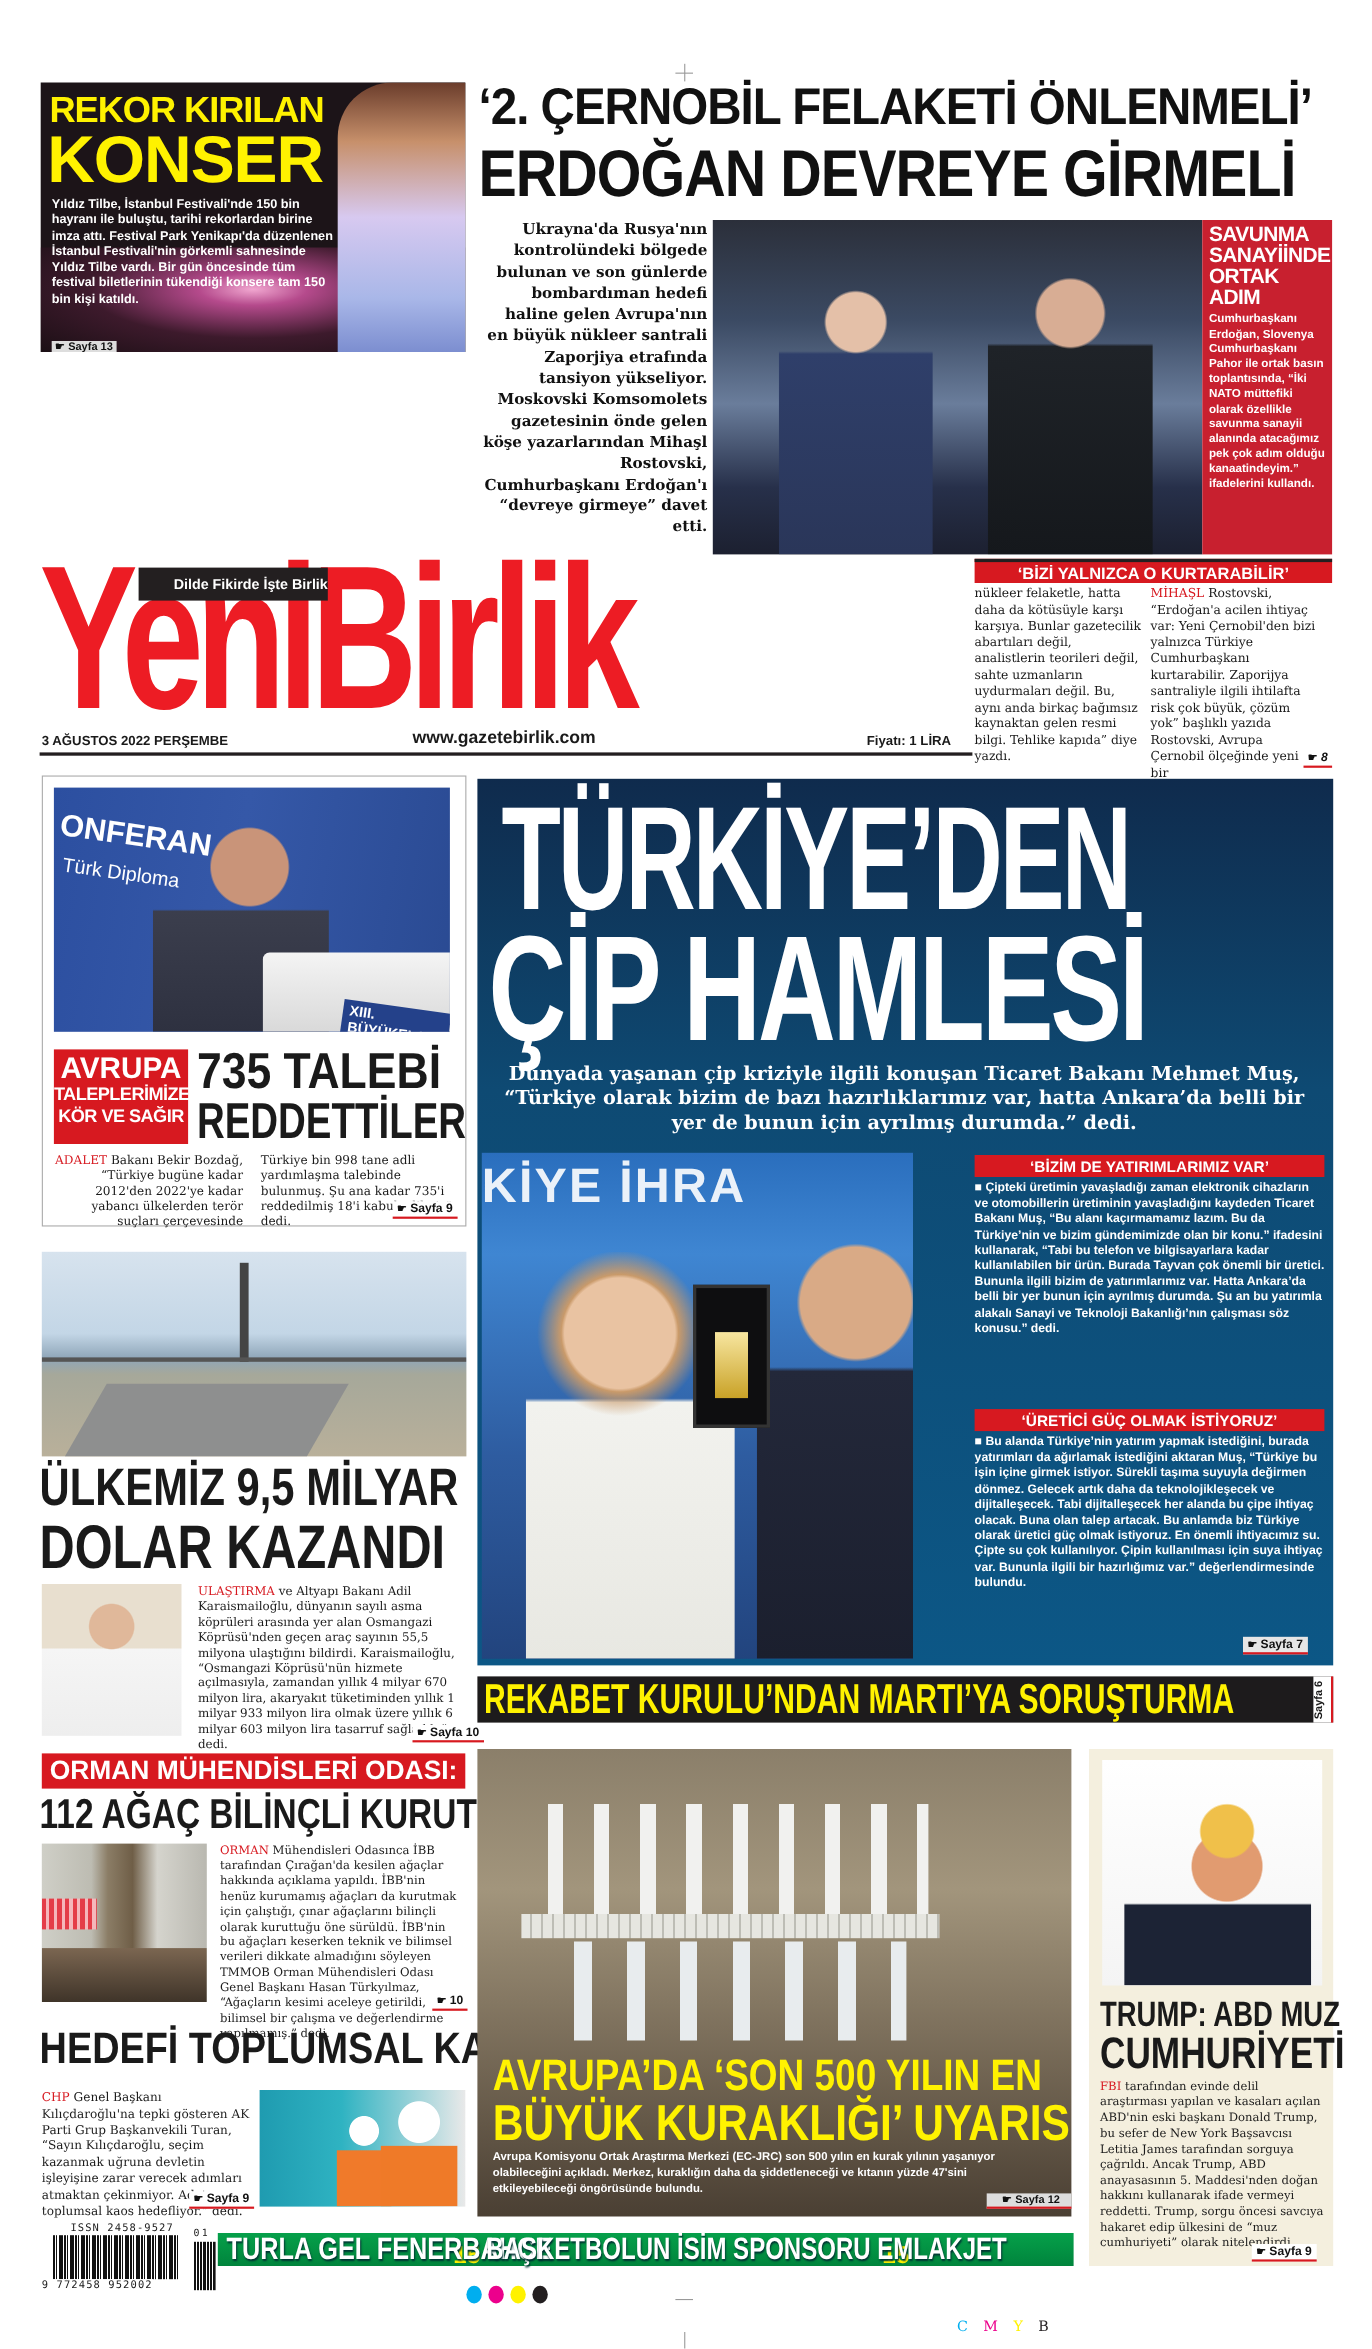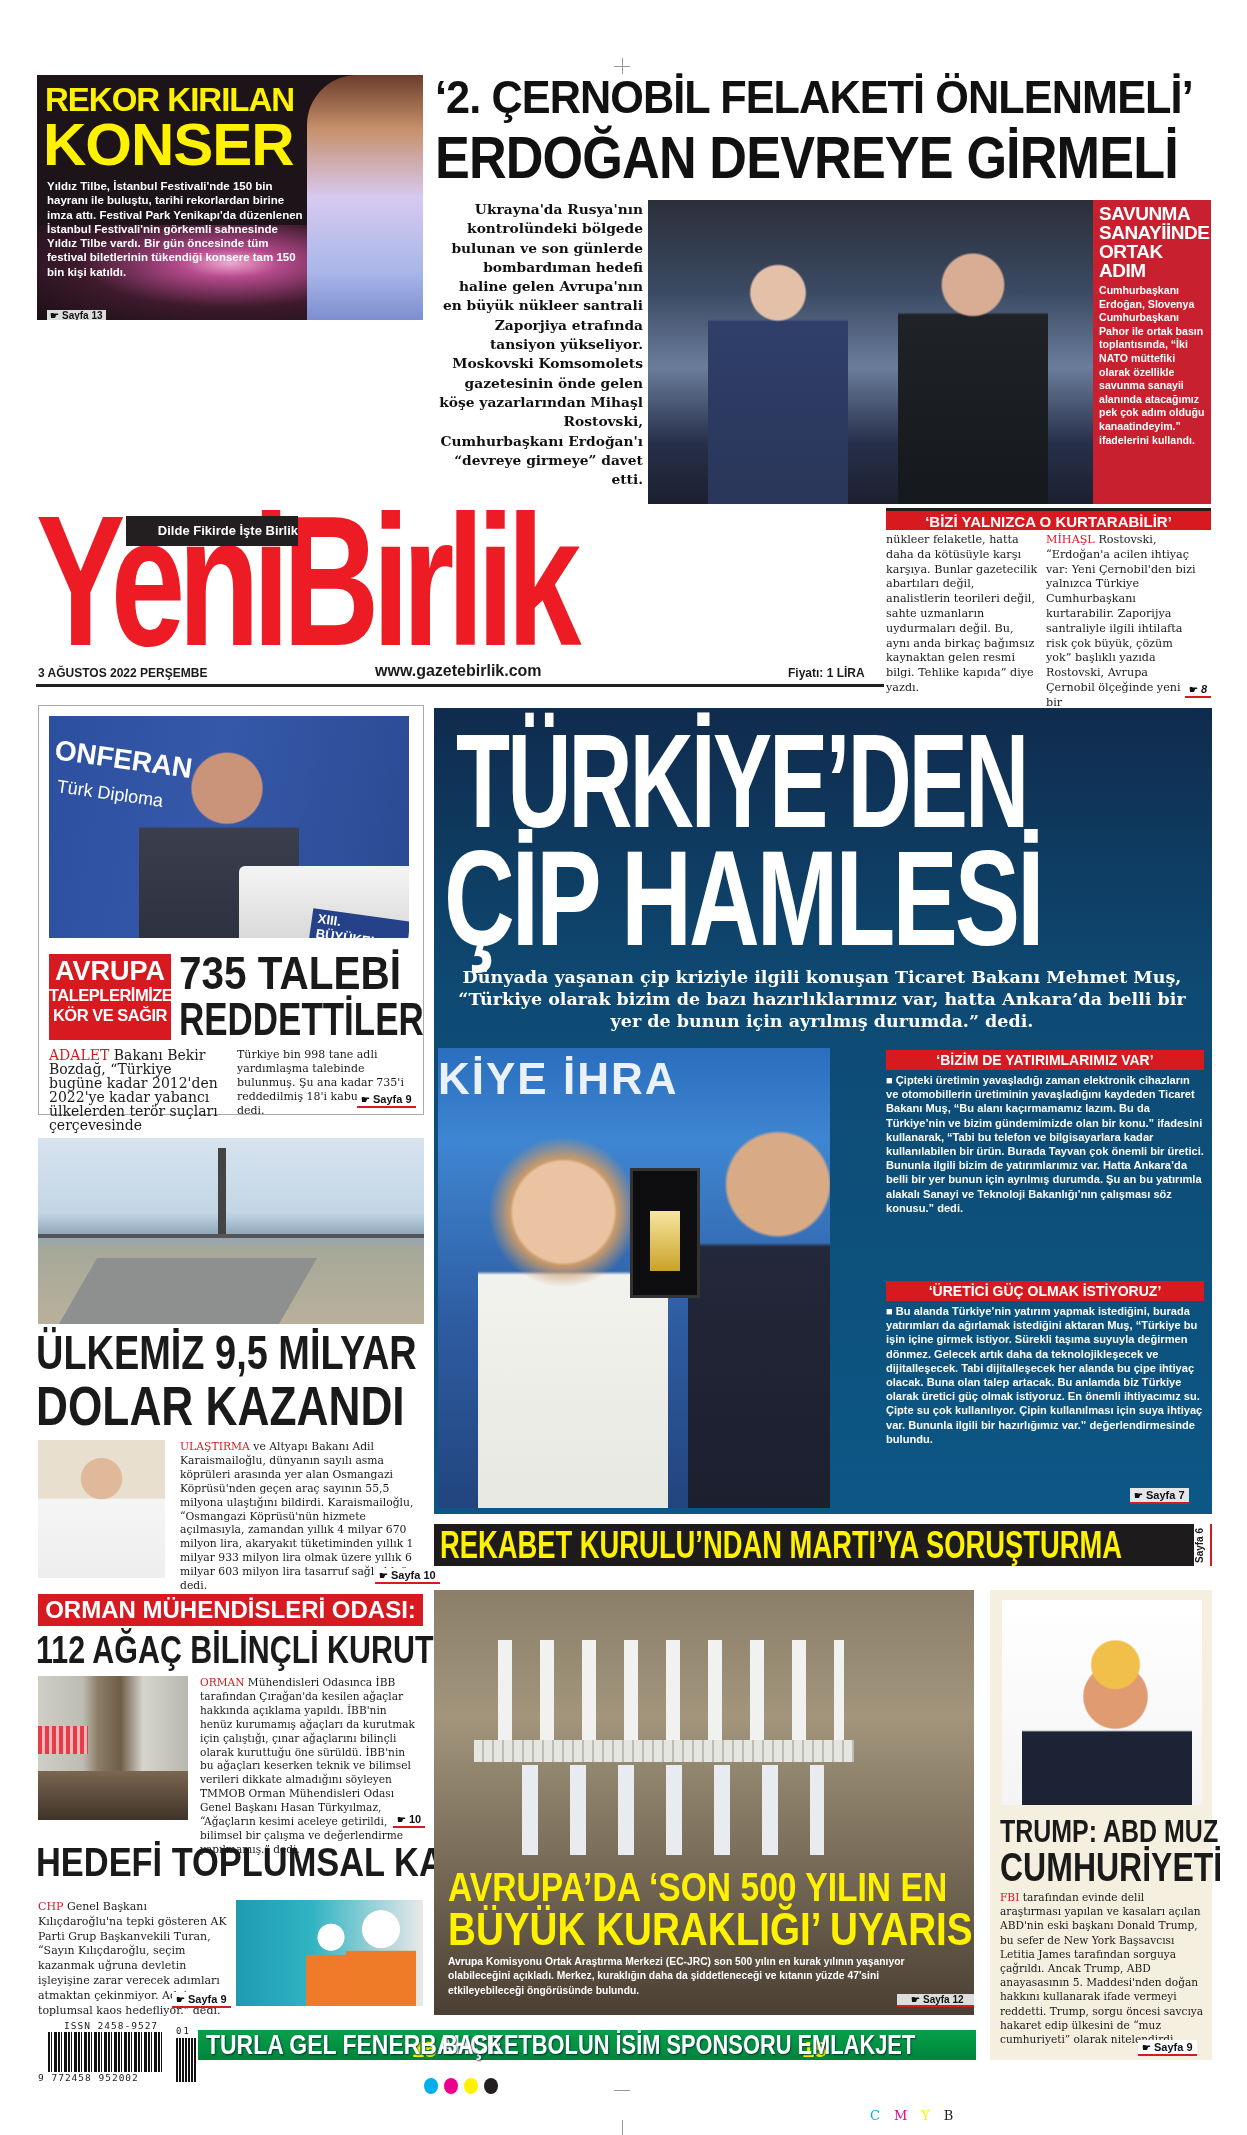--- a/index.html
+++ b/index.html
@@ -71,21 +71,21 @@
     <div class="abs" style="left:190px;top:150px;width:175px;height:72px;background:linear-gradient(180deg,#f4f4f4,#d9d9d9);border-radius:6px 0 0 0"></div>
     <div class="abs" style="left:262px;top:192px;color:#fff;background:#24418a;font-weight:bold;font-size:13px;padding:2px 6px;transform:rotate(8deg);transform-origin:left">XIII. BÜYÜKELÇ</div>
   </div>
   <div class="abs redbar" style="left:10px;top:248px;width:122px;height:86px;padding-top:4px">
     <div class="cond" style="font-size:27px;line-height:27px;letter-spacing:0">AVRUPA</div>
     <div class="cond" style="font-size:16.5px;line-height:20px;letter-spacing:-.5px">TALEPLERİMİZE</div>
     <div class="cond" style="font-size:16.5px;line-height:20px;letter-spacing:-.5px">KÖR VE SAĞIR</div>
   </div>
   <div class="abs cond" style="left:140px;top:244px;font-size:46px;line-height:46px;letter-spacing:0;white-space:nowrap;transform:scaleX(.88)">735 TALEBİ</div>
   <div class="abs cond" style="left:140px;top:290px;font-size:46px;line-height:46px;letter-spacing:0;white-space:nowrap;transform:scaleX(.76)">REDDETTİLER</div>
-  <p class="abs body serif" style="left:10px;top:342px;width:172px;font-size:14px;line-height:14px;text-align:left"><span class="lead">ADALET</span> <span>Bakanı Bekir Bozdağ, “Türkiye bugüne kadar 2012'den 2022'ye kadar yabancı ülkelerden terör suçları çerçevesinde</span></p>
+  <p class="abs body serif" style="left:10px;top:342px;width:172px;font-size:11px;line-height:14px;text-align:right"><span class="lead">ADALET</span> <span>Bakanı Bekir Bozdağ, “Türkiye bugüne kadar 2012'den 2022'ye kadar yabancı ülkelerden terör suçları çerçevesinde</span></p>
   <p class="abs body serif" style="left:198px;top:342px;width:180px;font-size:11px;line-height:14px;text-align:left">Türkiye bin 998 tane adli yardımlaşma talebinde bulunmuş. Şu ana kadar 735'i reddedilmiş 18'i kabul edilmiş” dedi.</p>
   <div class="abs sayfa" style="left:318px;top:386px"><span class="hand">☛</span><span>Sayfa 9</span></div>
 </div>
 
 <div class="abs" style="left:434px;top:708px;width:778px;height:806px;background:linear-gradient(180deg,#0f2b4d 0,#0e4a73 35%,#0c5786 100%)">
   <div class="abs cond" style="left:22px;top:6px;font-size:134px;line-height:134px;color:#fff;letter-spacing:-4px;white-space:nowrap;transform:scaleX(.66)">TÜRKİYE’DEN</div>
   <div class="abs cond" style="left:10px;top:122px;font-size:136px;line-height:136px;color:#fff;letter-spacing:-4px;white-space:nowrap;transform:scaleX(.72)">ÇİP HAMLESİ</div>
   <p class="abs serif" style="left:18px;top:258px;width:740px;font-size:17.5px;line-height:22px;color:#fff;font-weight:bold;text-align:center">Dünyada yaşanan çip kriziyle ilgili konuşan Ticaret Bakanı Mehmet Muş, “Türkiye olarak bizim de bazı hazırlıklarımız var, hatta Ankara’da belli bir yer de bunun için ayrılmış durumda.” dedi.</p>
   <div class="photo" style="left:4px;top:340px;width:392px;height:460px;background:linear-gradient(180deg,#2a6ebd 0,#3f86d2 20%,#2e5ca0 60%,#22447e 100%)">
     <div class="abs" style="left:0;top:6px;font-weight:bold;font-size:44px;color:#fff;opacity:.9;letter-spacing:2px;white-space:nowrap">KİYE İHRA</div>

